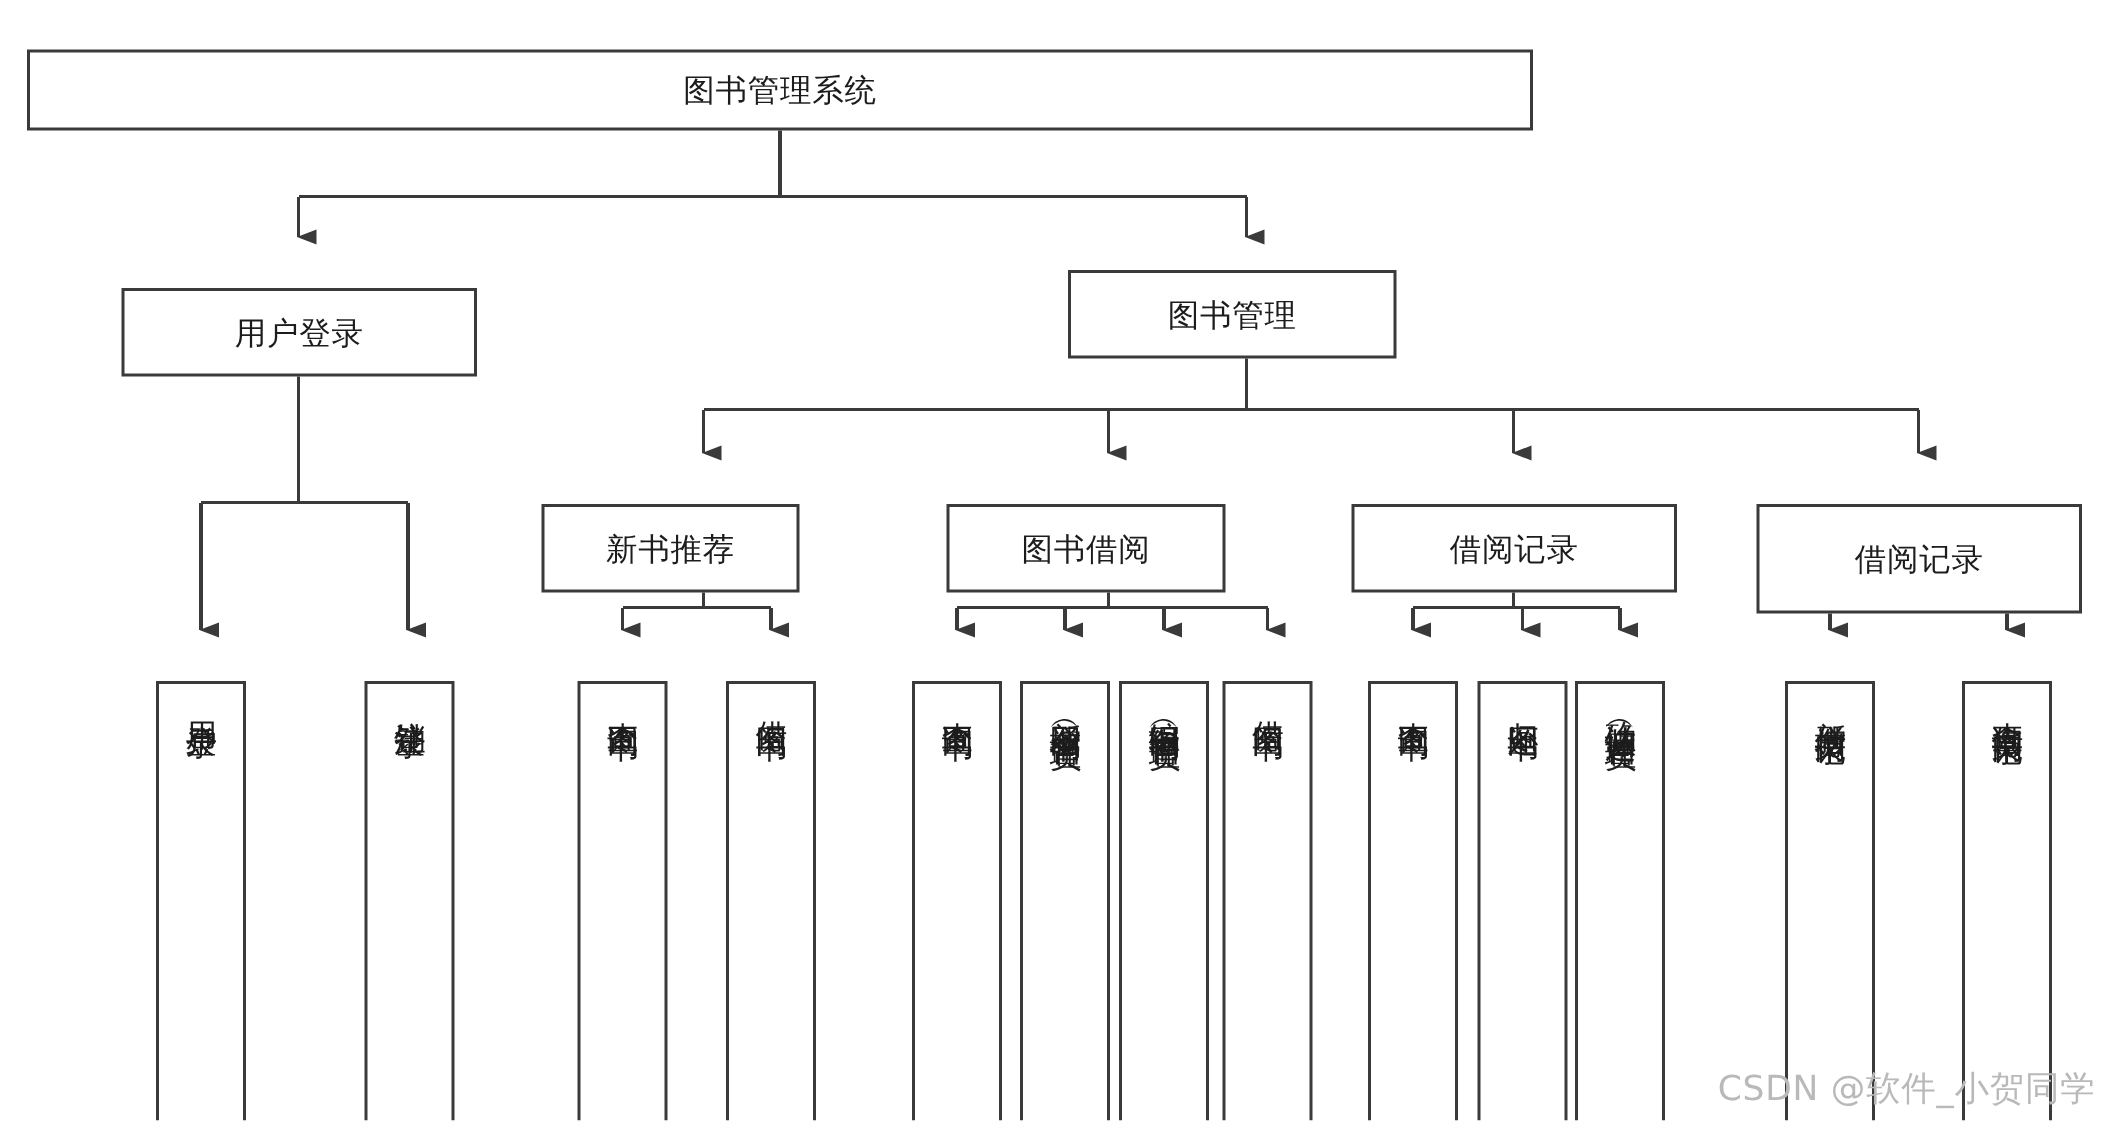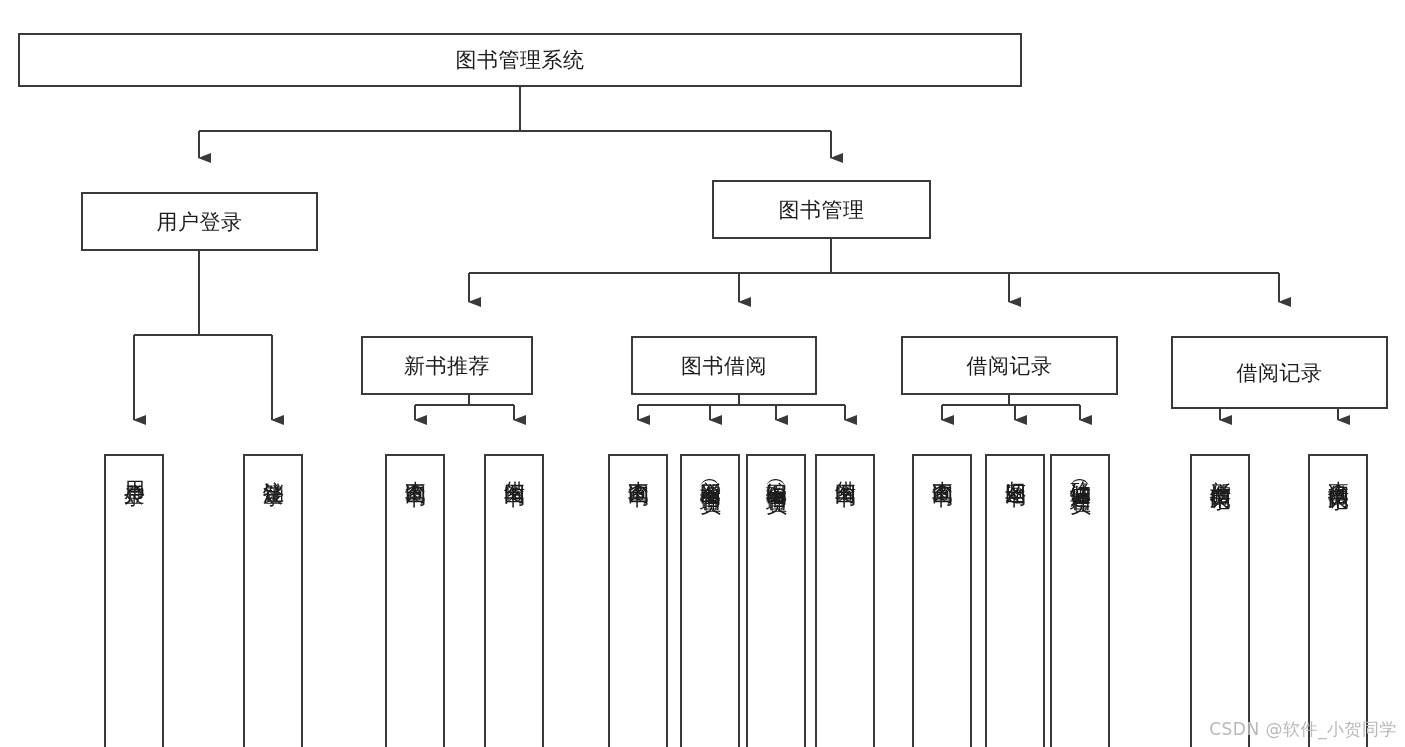--- a/index.html
+++ b/index.html
@@ -50,21 +50,21 @@
     font-size: 21px;
     line-height: 1.18;
     letter-spacing: 2px;
     white-space: nowrap;
     color: #1c1c1c;
   }
   .watermark {
     position: absolute;
     right: 8px;
     bottom: 6px;
-    font-size: 17px;
+    font-size: 23px;
     color: #b9b9b9;
     letter-spacing: 0.5px;
     white-space: nowrap;
   }
 </style>
 </head>
 <body>
 
 <div id="canvas">
 

